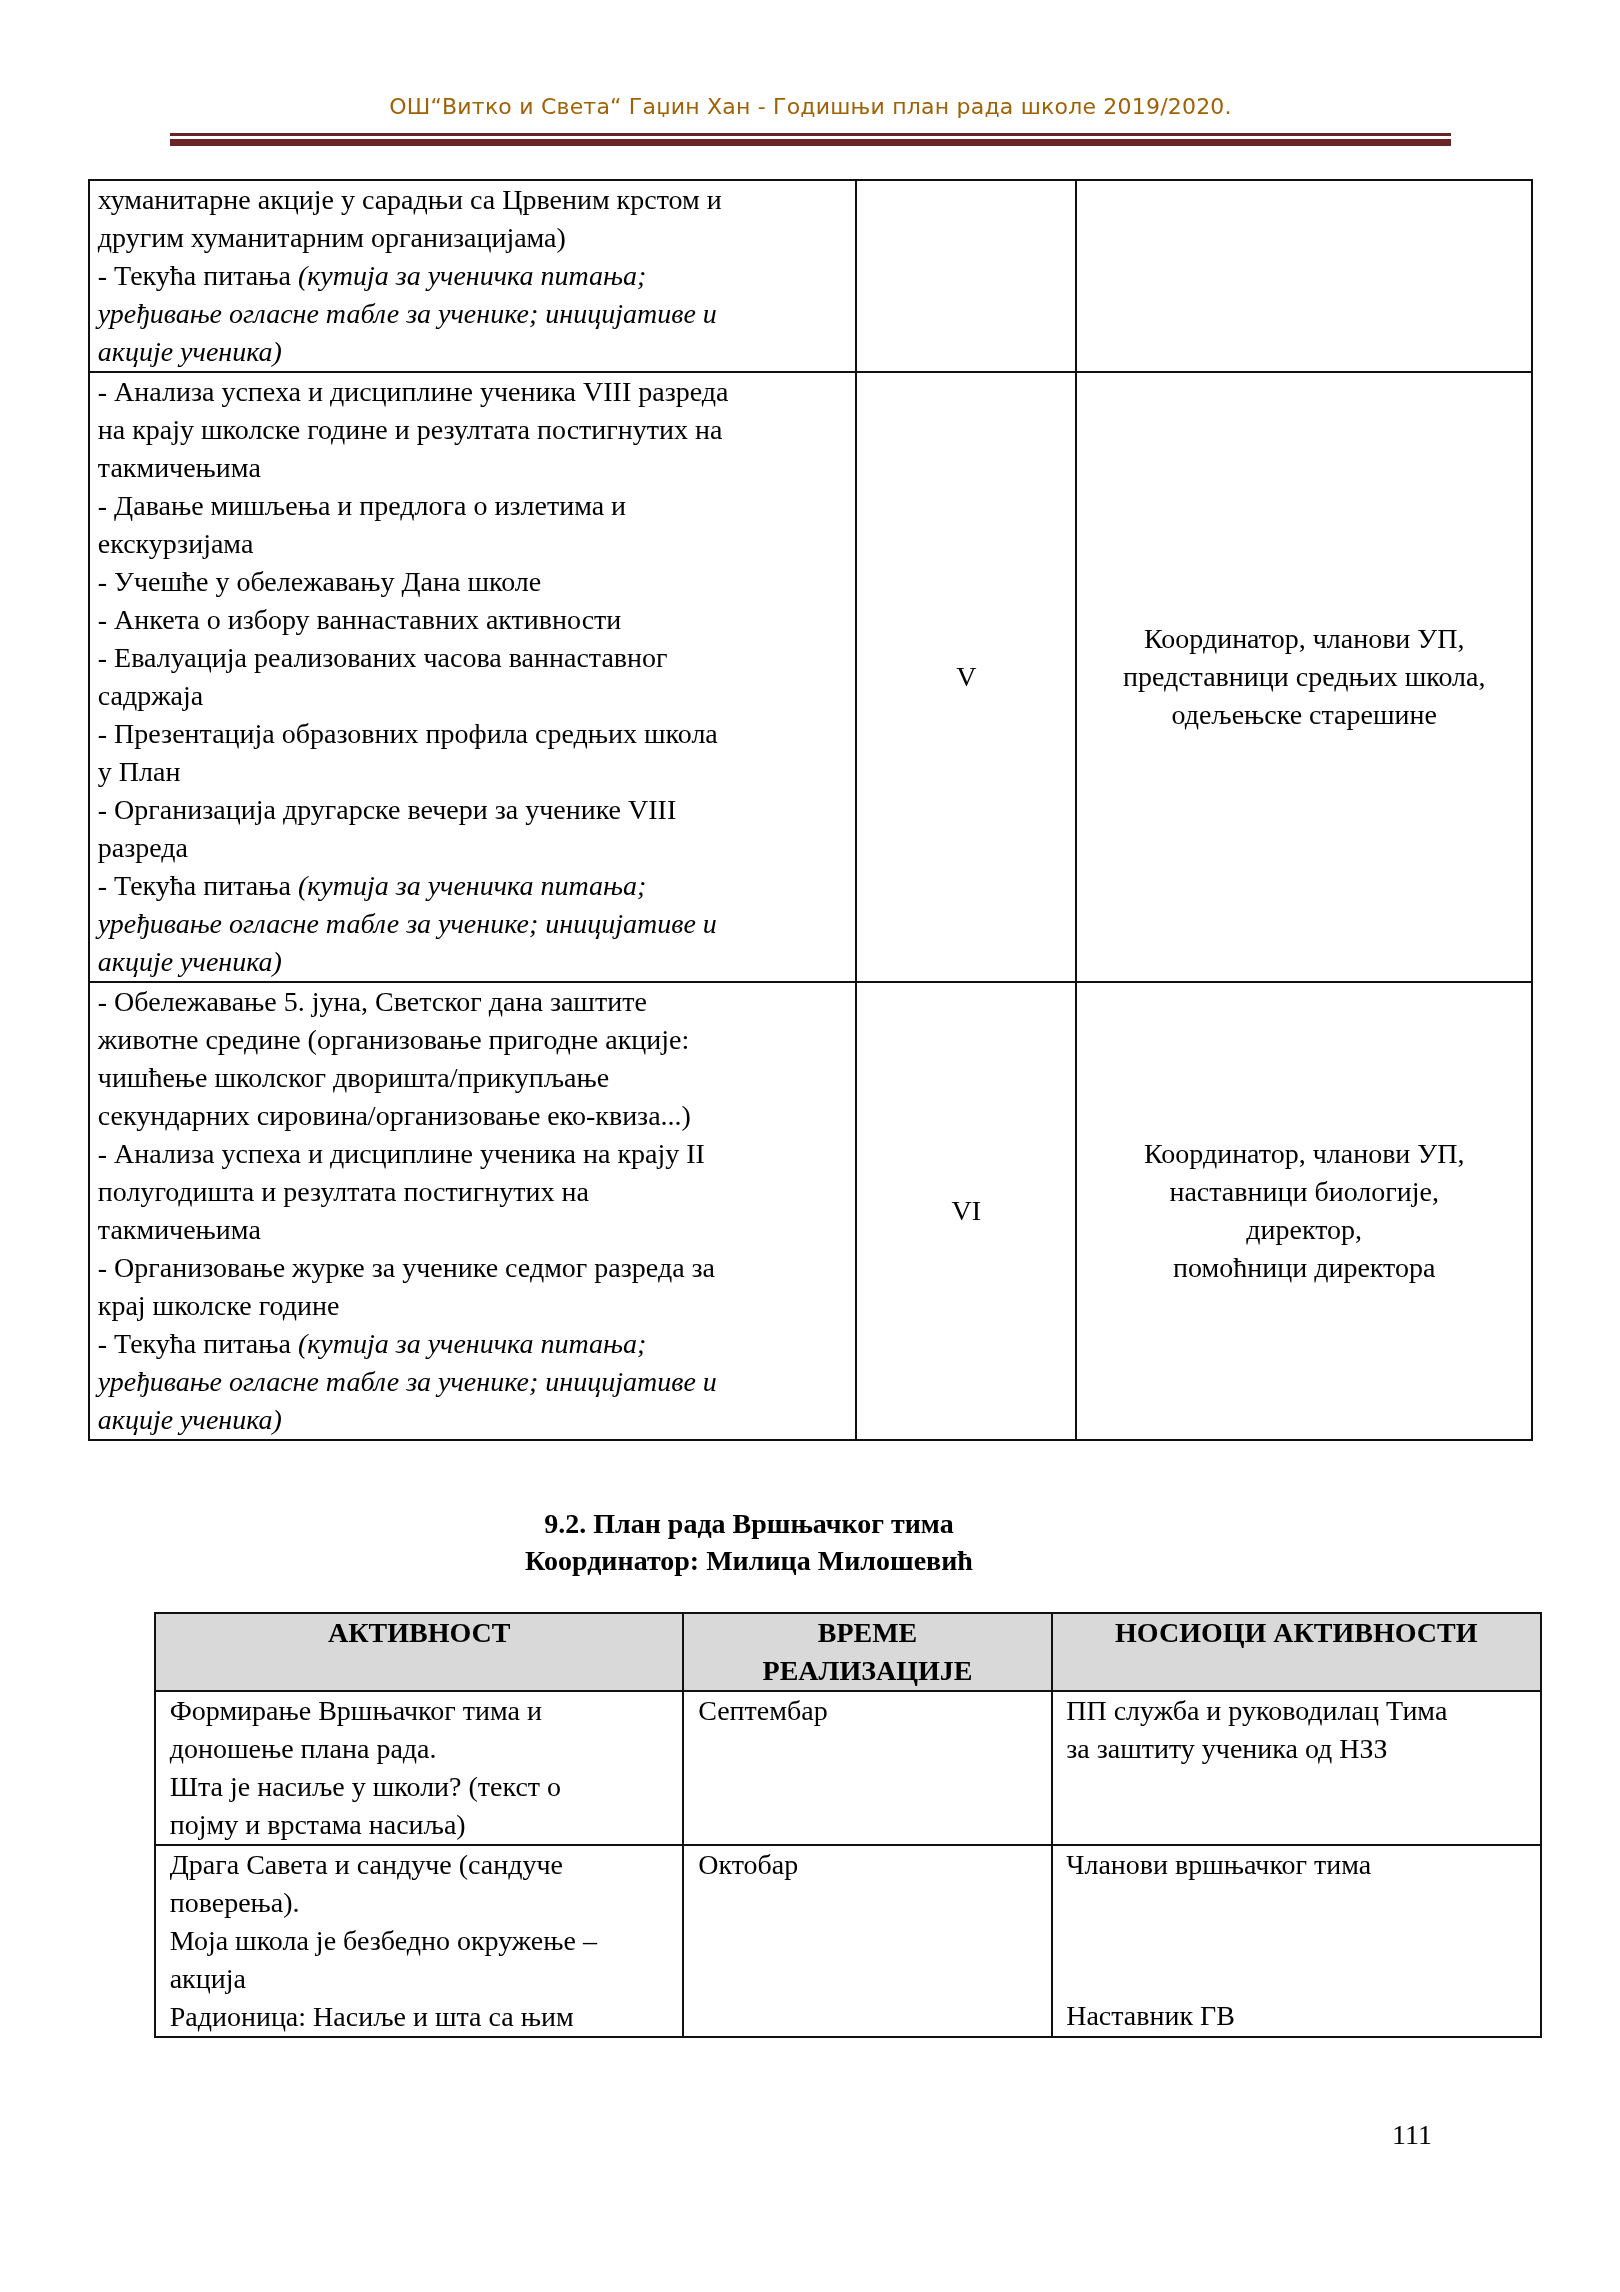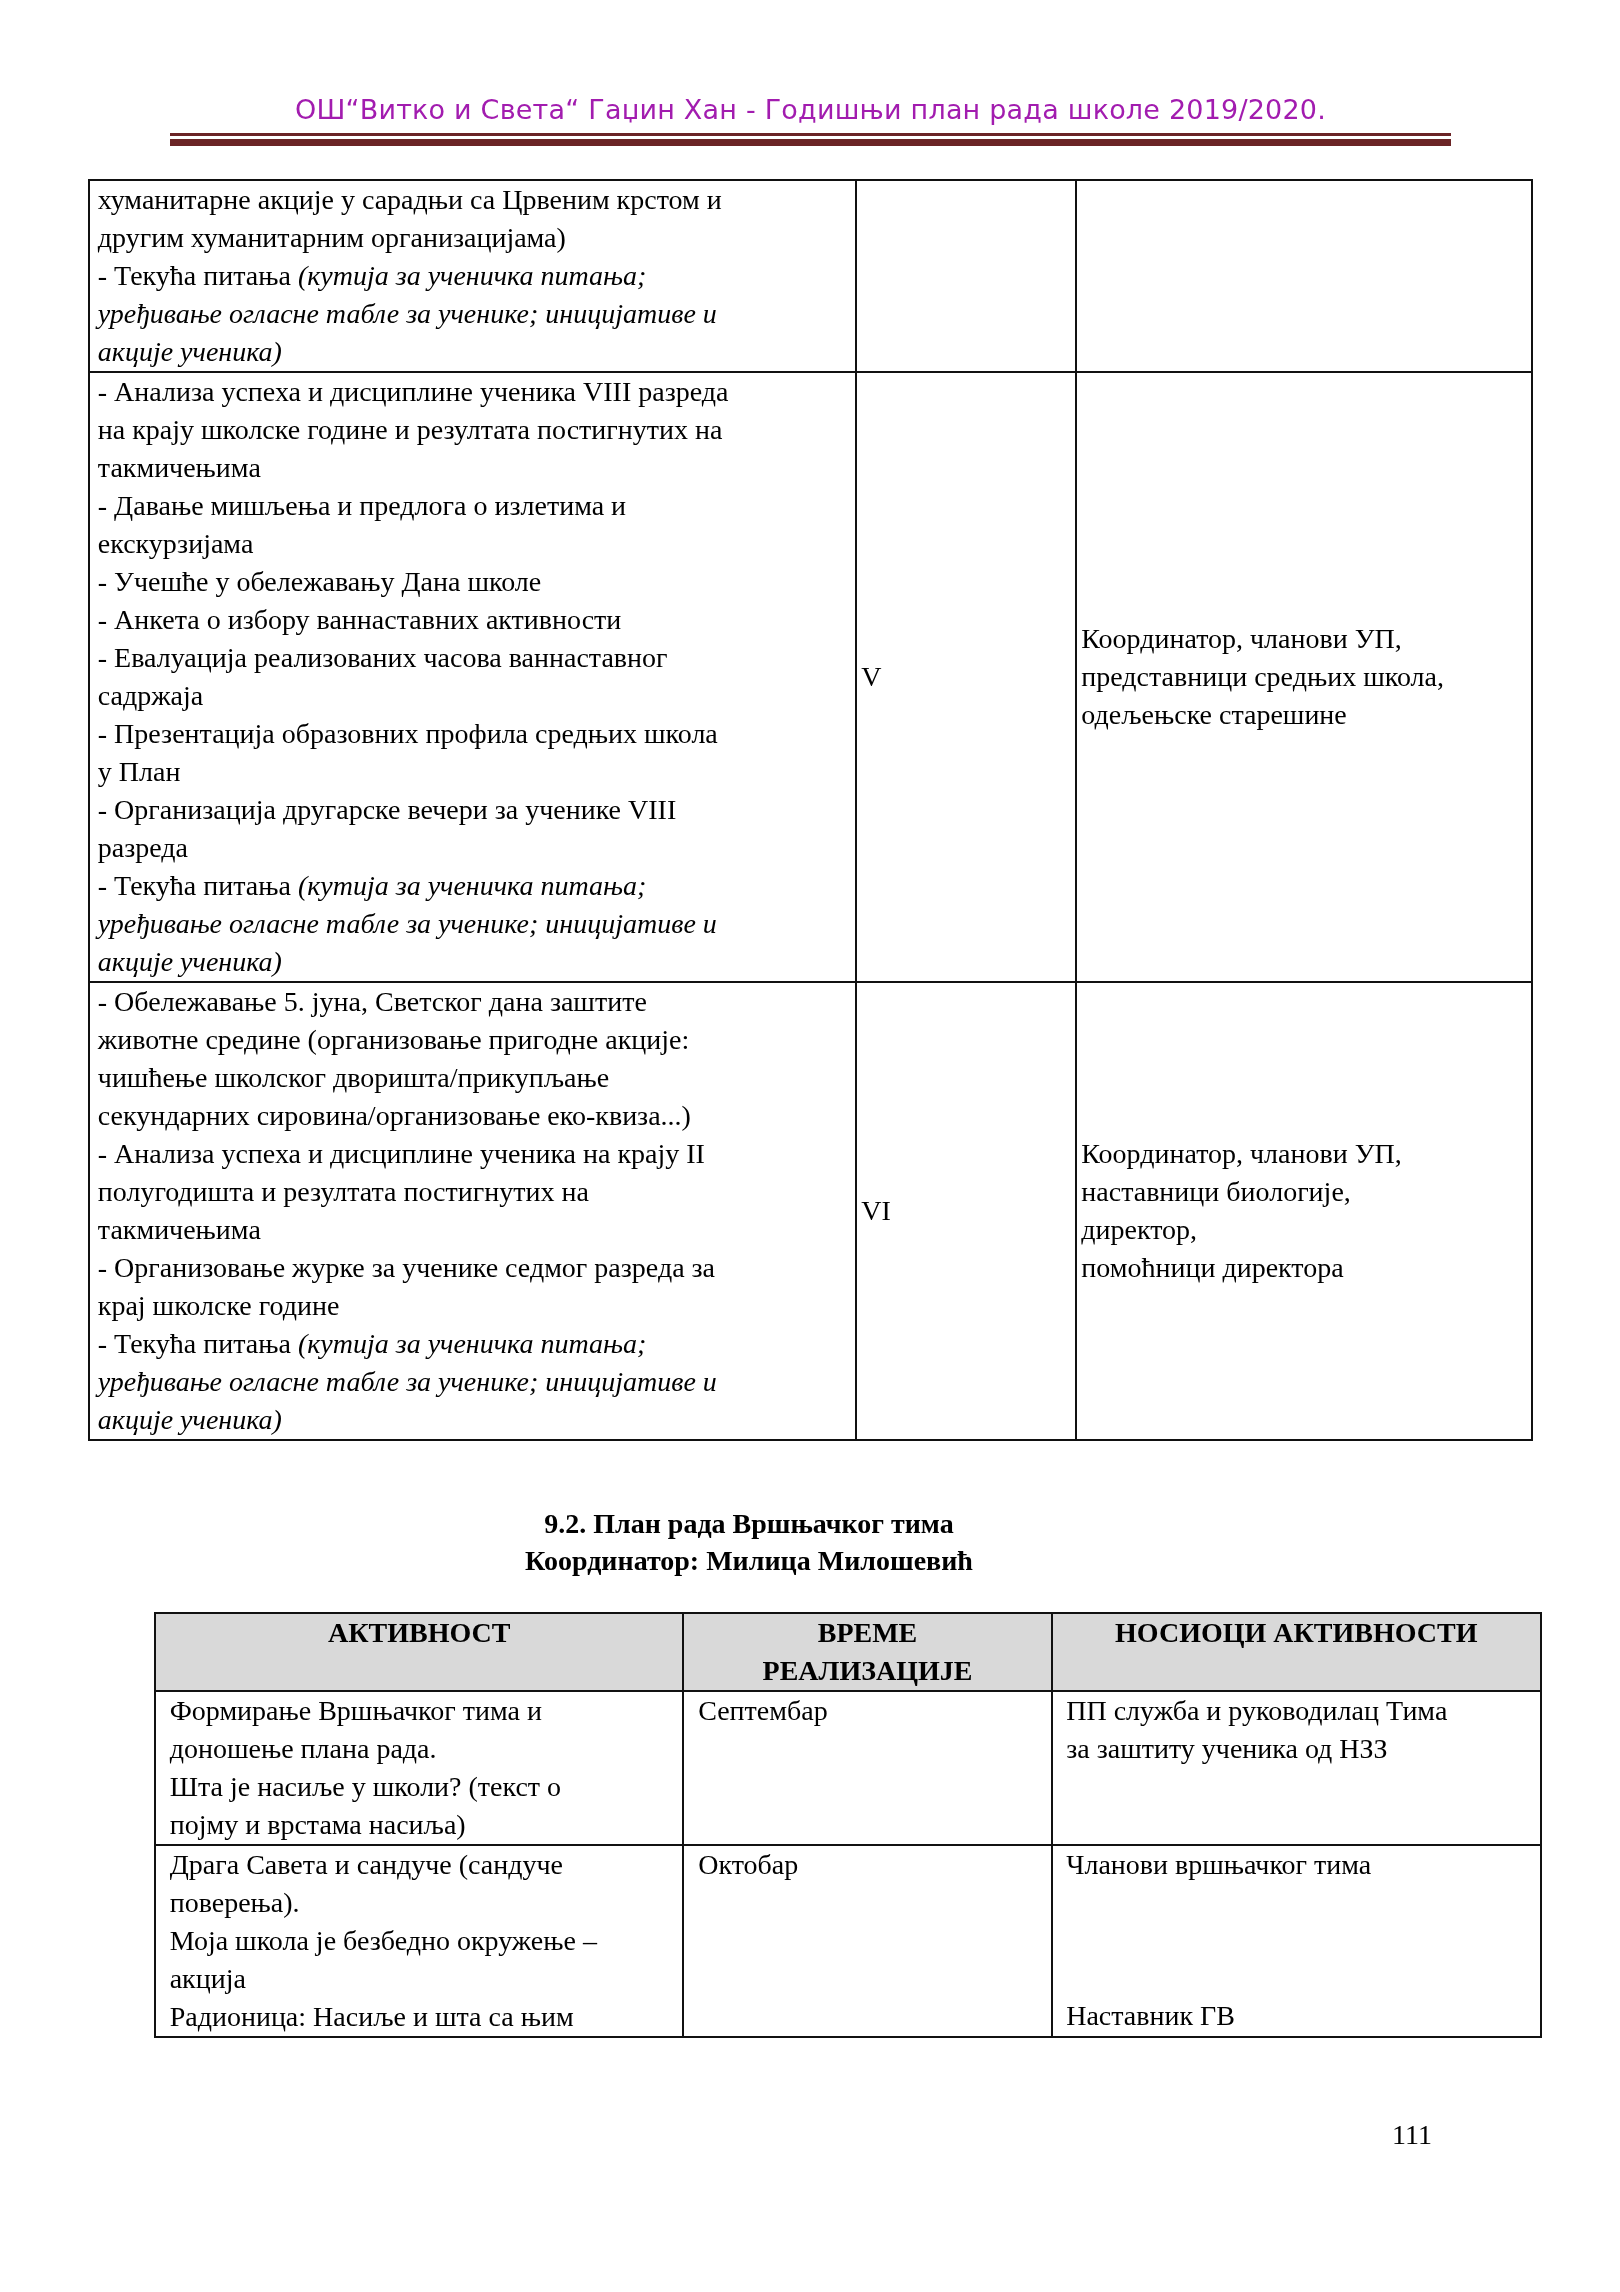--- a/index.html
+++ b/index.html
@@ -11,23 +11,23 @@
       font-family: "Liberation Serif", "DejaVu Serif", serif;
       color: #000;
     }
     .page-header {
       position: absolute;
       left: 170px;
       top: 94px;
       width: 1281px;
       text-align: center;
       font-family: "DejaVu Sans", "Liberation Sans", sans-serif;
-      font-size: 27px;
+      font-size: 22px;
       letter-spacing: 0.2px;
-      color: #a21caf;
+      color: #a16207;
     }
     .rule-thin {
       position: absolute;
       left: 170px; top: 133px;
       width: 1281px; height: 2.9px;
       background: #6b2426;
     }
     .rule-thick {
       position: absolute;
       left: 170px; top: 139px;
@@ -36,21 +36,21 @@
     }
 
     table { border-collapse: collapse; position: absolute; }
     td, th { border: 2px solid #111; vertical-align: top; }
 
     .t1 { left: 88px; top: 179px; width: 1445px; font-size: 28px; line-height: 38px; }
     .t1 col.c1 { width: 768px; }
     .t1 col.c2 { width: 221px; }
     .t1 col.c3 { width: 456px; }
     .t1 td { padding: 0 5.9px 0 7.8px; border-radius: 13px; }
-    .t1 td.center { text-align: left; vertical-align: middle; padding: 0 3.9px; }
+    .t1 td.center { text-align: center; vertical-align: middle; padding: 0 3.9px; }
     .t1 .line { display: block; white-space: nowrap; }
     .t1 .it { font-style: italic; }
 
     .section-title {
       position: absolute;
       left: 0; width: 1498px;
       text-align: center;
       font-weight: bold;
       font-size: 28px;
       line-height: 37px;

